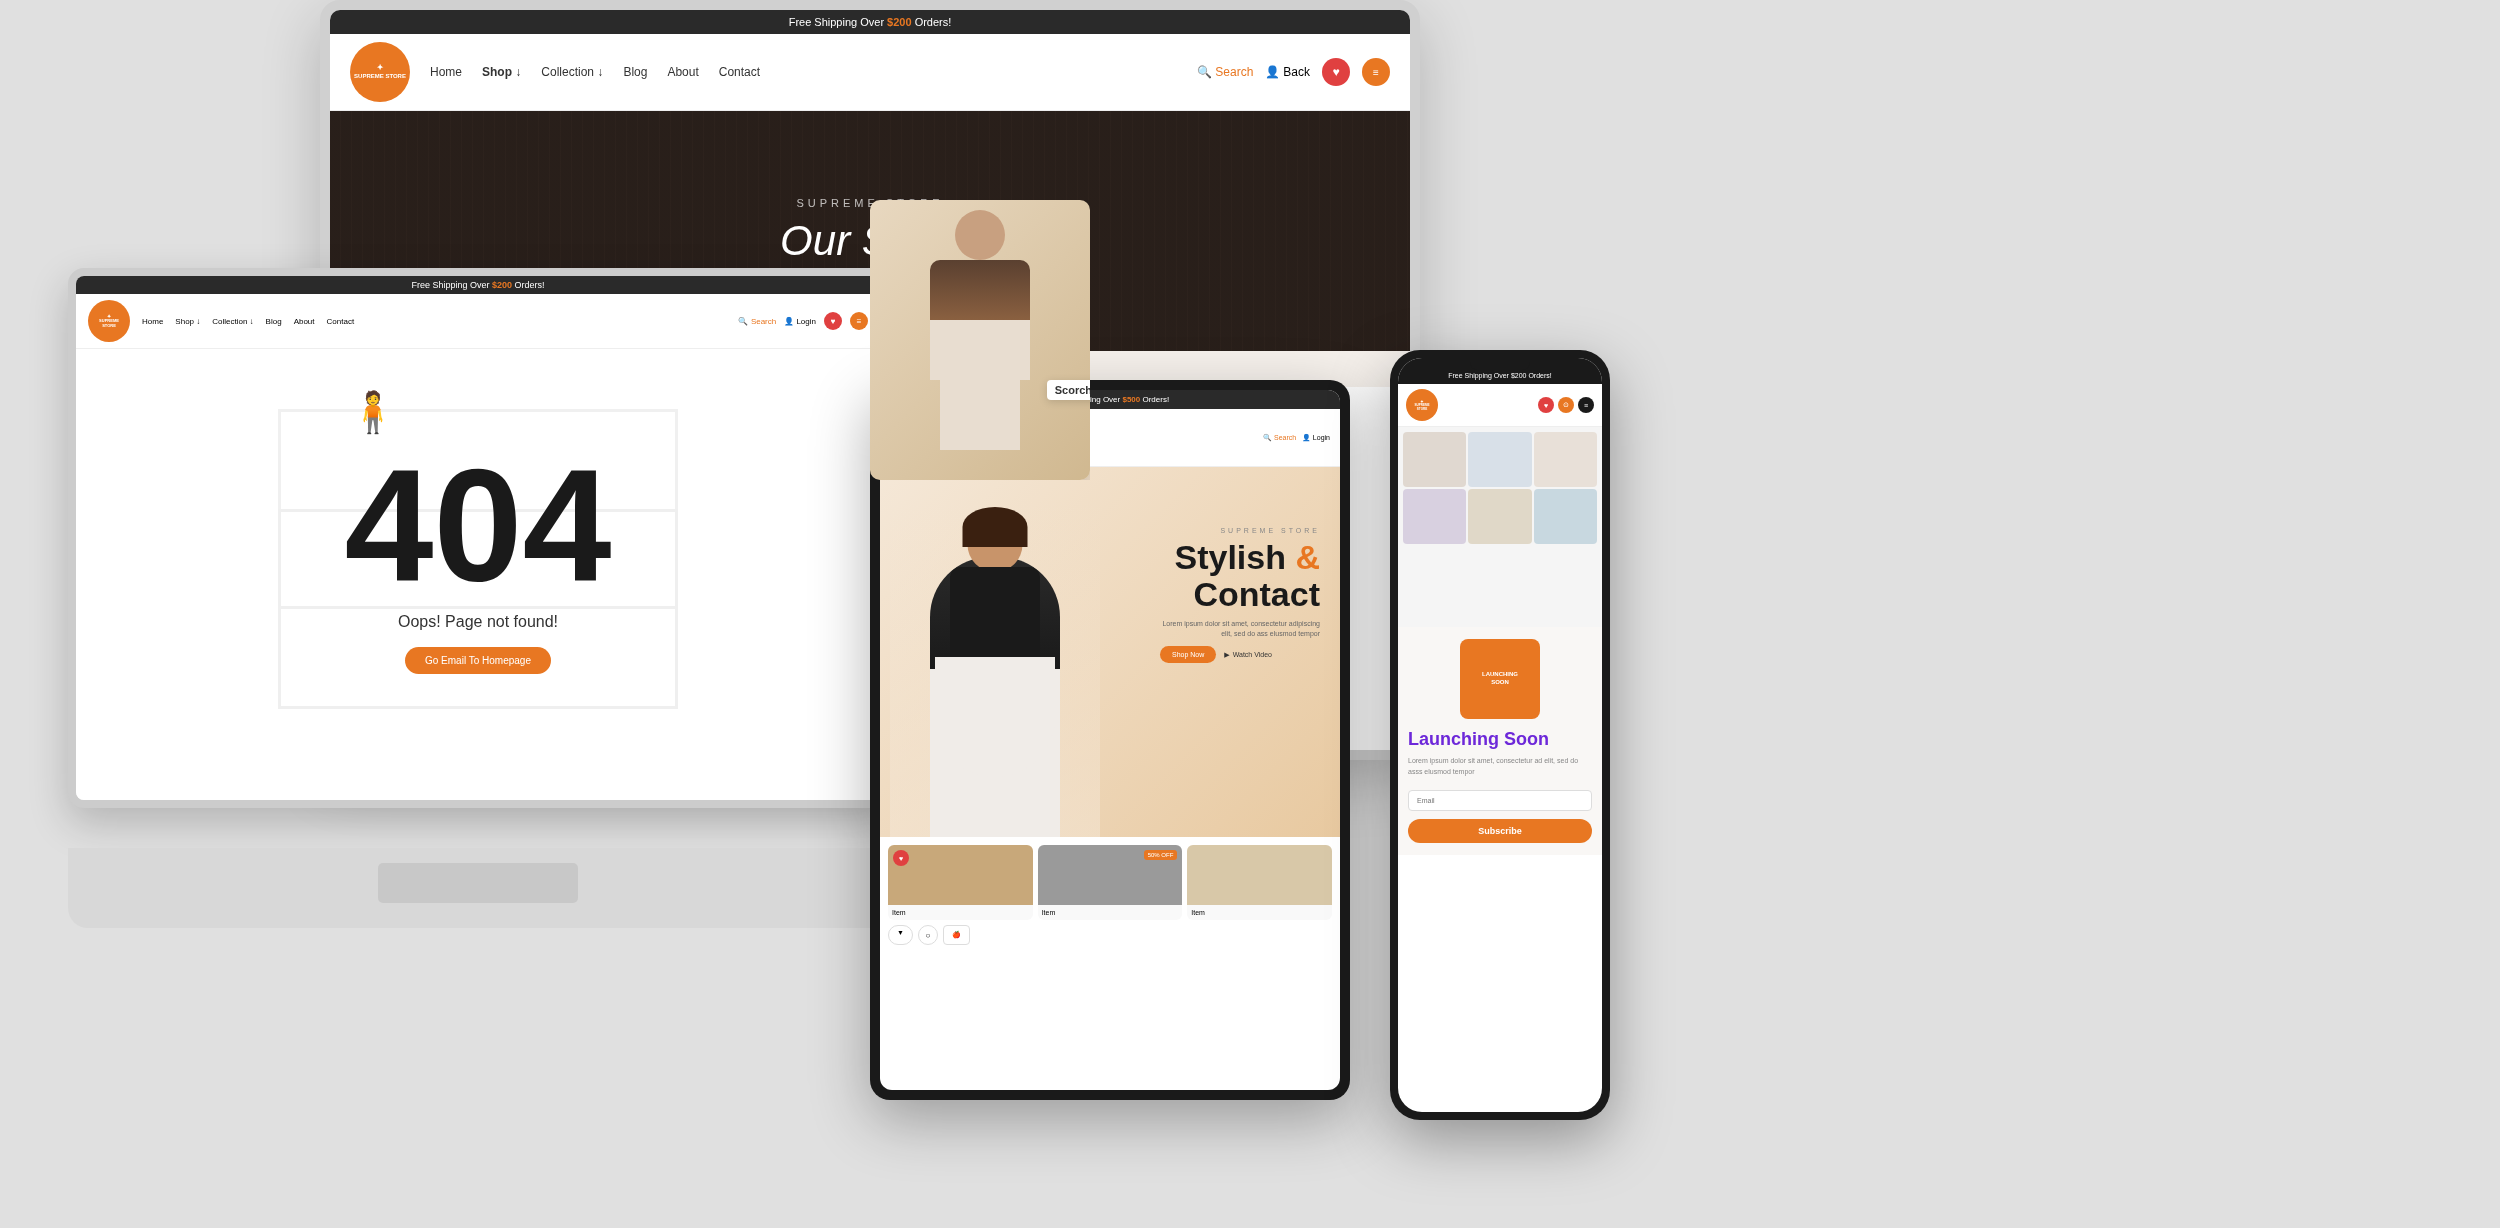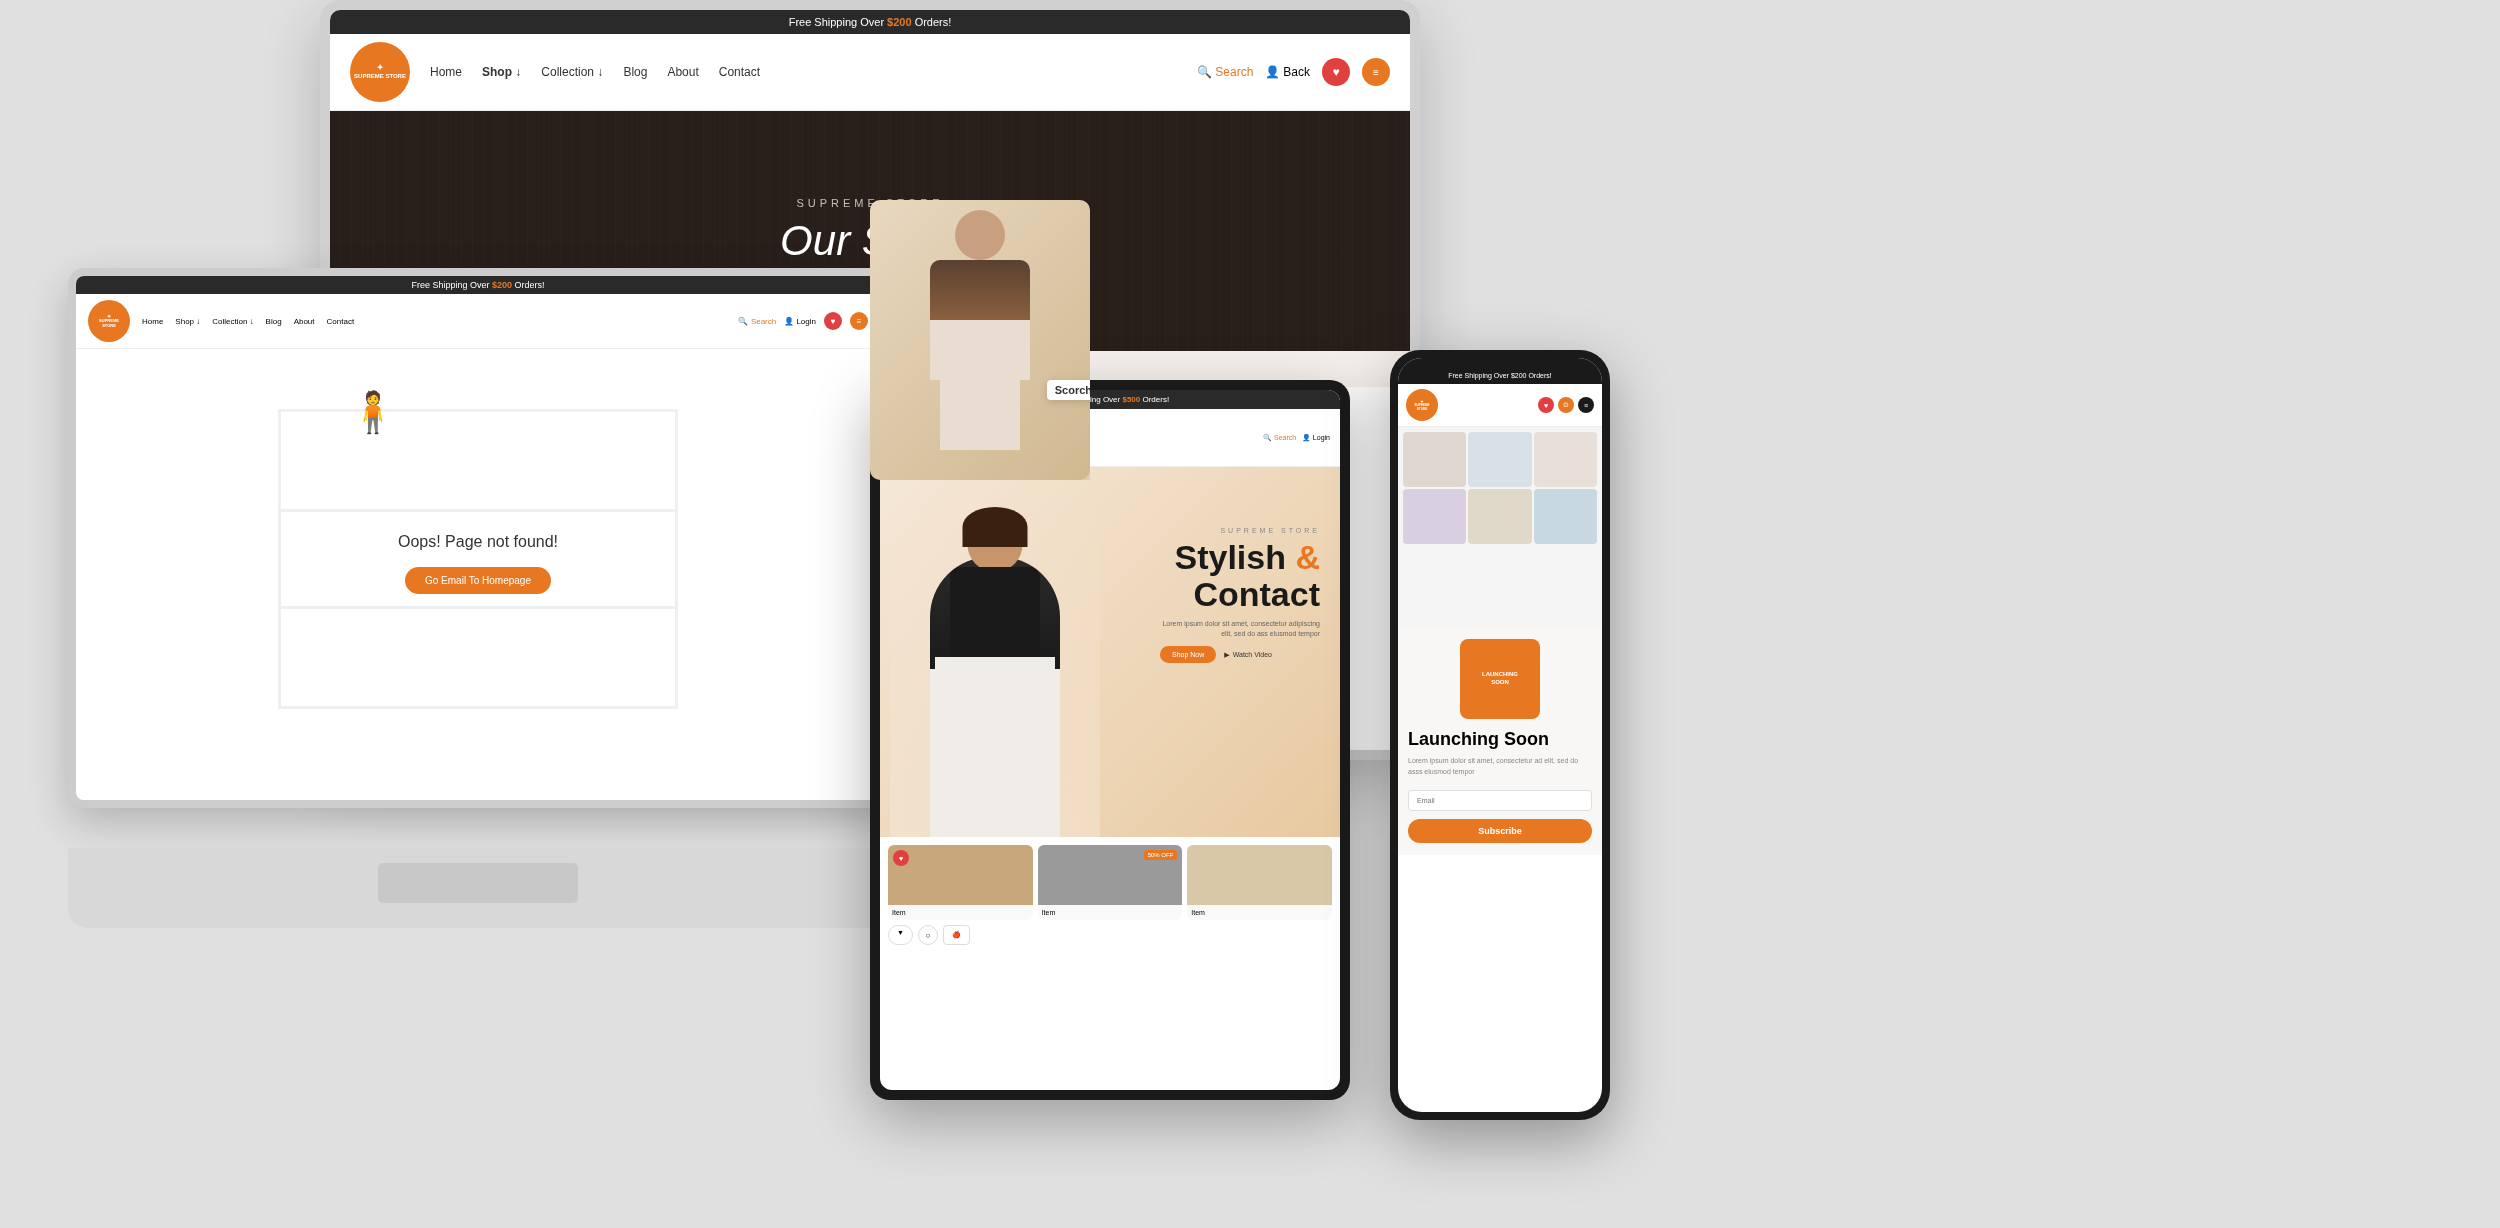--- a/index.html
+++ b/index.html
@@ -706,21 +706,21 @@
       display: flex;
       align-items: center;
       justify-content: center;
       color: #fff;
       font-size: 7px;
     }
 
     .mobile-hero-launching {
       font-size: 18px;
       font-weight: 900;
-      color: #000000;
+      color: #6d28d9;
       margin-bottom: 6px;
     }
 
     .mobile-hero-desc {
       font-size: 7px;
       color: #888;
       line-height: 1.5;
       margin-bottom: 12px;
     }
 
@@ -992,20 +992,21 @@
       </div>
 
       <div class="laptop-hero-404">
 
         <div class="error-shelves">
           <div class="shelves-inner"></div>
         </div>
 
         <div class="error-person">🧍</div>
 
+        <div class="error-404">404</div>
 
         <div class="error-text">Oops! Page not found!</div>
 
         <button class="error-btn">Go Email To Homepage</button>
       </div>
     </div>
   </div>
 
   <div class="laptop-keyboard"></div>
 </div>

